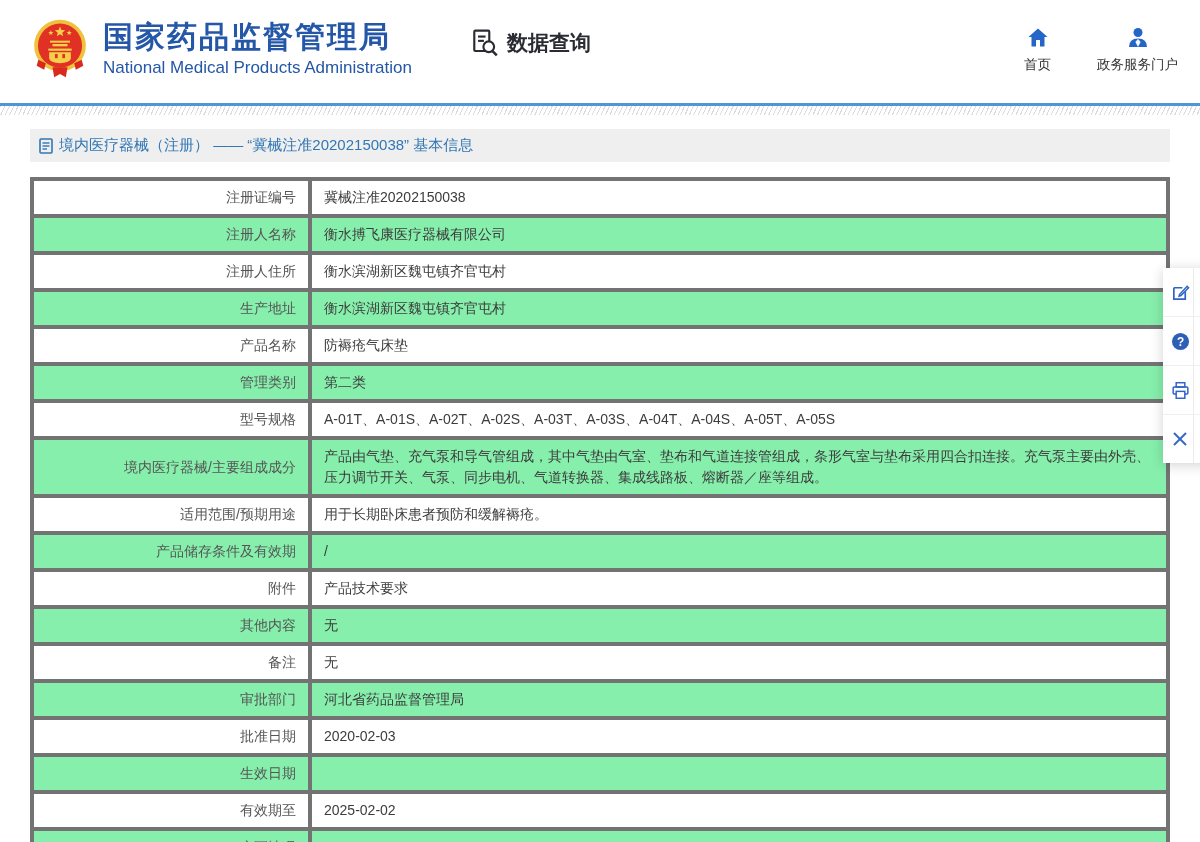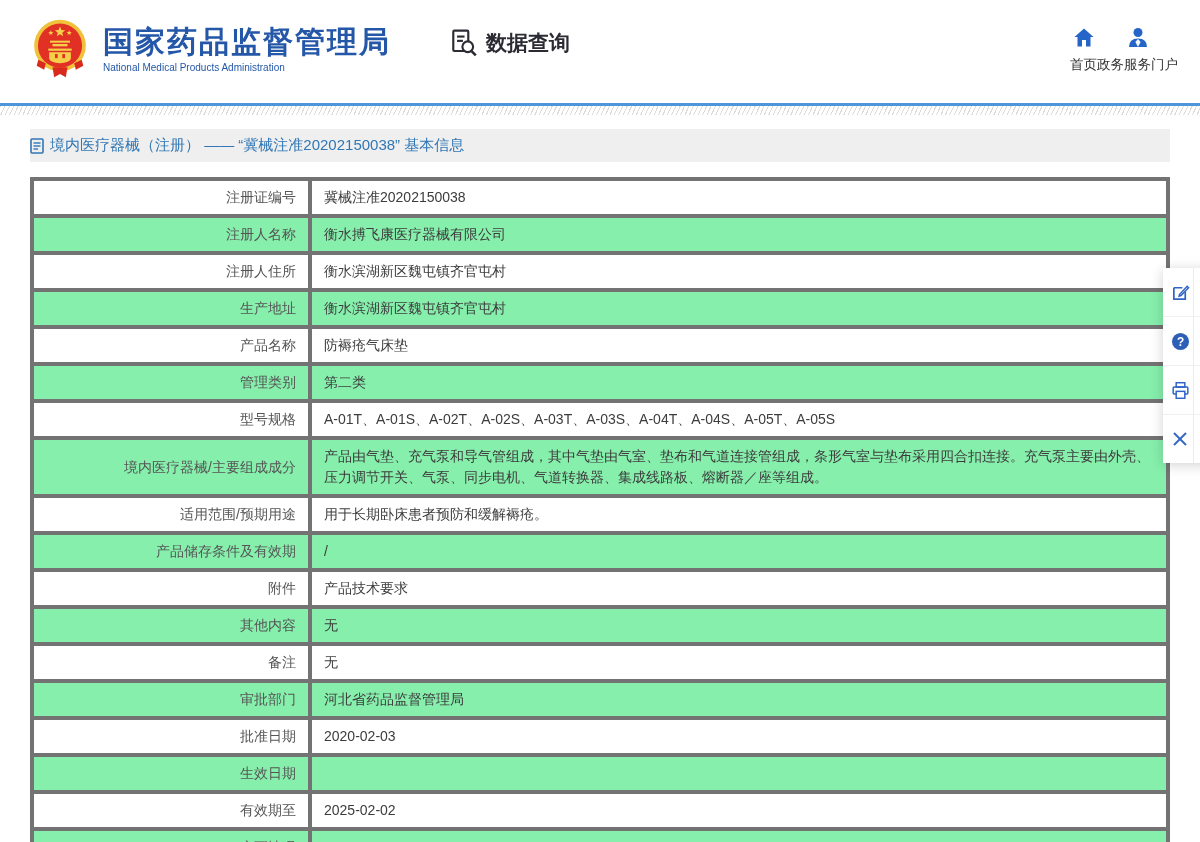--- a/index.html
+++ b/index.html
@@ -5,36 +5,36 @@
   * { margin:0; padding:0; box-sizing:border-box; }
   html,body { width:1200px; height:842px; overflow:hidden; background:#fff;
     font-family:"Liberation Sans","DejaVu Sans",sans-serif; }
   .page { position:relative; width:1200px; height:842px; }
 
   
   header { display:flex; align-items:flex-start; padding:16px 22px 0 30px; height:103px; }
   .brand { display:flex; align-items:center; gap:13px; }
   .emblem { width:60px; height:66px; flex:0 0 auto; }
   .brand-text .cn { font-size:30px; font-weight:bold; color:#2457a7; letter-spacing:2px; line-height:1.15; }
-  .brand-text .en { font-size:10px; color:#2457a7; margin-top:3px; }
+  .brand-text .en { font-size:17px; color:#2457a7; margin-top:3px; }
   .data-query { display:flex; align-items:center; gap:7px; margin-left:58px; margin-top:12px;
     font-size:21px; font-weight:700; color:#2b2b33; cursor:pointer; }
-  .hnav { margin-left:auto; display:flex; margin-top:10px; }
+  .hnav { margin-left:auto; display:flex; gap:46px; margin-top:10px; }
   .hnav-item { display:flex; flex-direction:column; align-items:center; gap:7px;
     font-size:13.5px; color:#333; text-decoration:none; cursor:pointer; }
 
   
   .blue-line { height:3px; background:#4e95d9; }
   .hatch { height:9px;
     background:repeating-linear-gradient(115deg,#dcdcdc 0px,#dcdcdc 1px,#ffffff 1px,#ffffff 4px); }
 
   
   main { margin:14px 30px 0 30px; }
   .title-bar { height:33px; background:#efefef; display:flex; align-items:center;
-    gap:6px; color:#3177b5; font-size:15px; }
+    padding-left:9px; gap:6px; color:#3177b5; font-size:15px; }
   table { width:100%; border-collapse:collapse; margin-top:15px; table-layout:fixed; }
   td { border:4px solid #737373; font-size:14px; padding:6px 12px; line-height:21px; vertical-align:middle; }
   .cell-label { width:278px; text-align:right; color:#555; }
   .cell-value { color:#3c3c3c; }
   tr.alt td { background:#86efac; }
   a.detail-link { color:#3f9bfa; text-decoration:none; cursor:pointer; }
   .balloon { display:inline-block; vertical-align:-2px; margin-right:3px; }
 
   
   .side-panel { position:absolute; left:1163px; top:268px; width:84px; height:195px;

